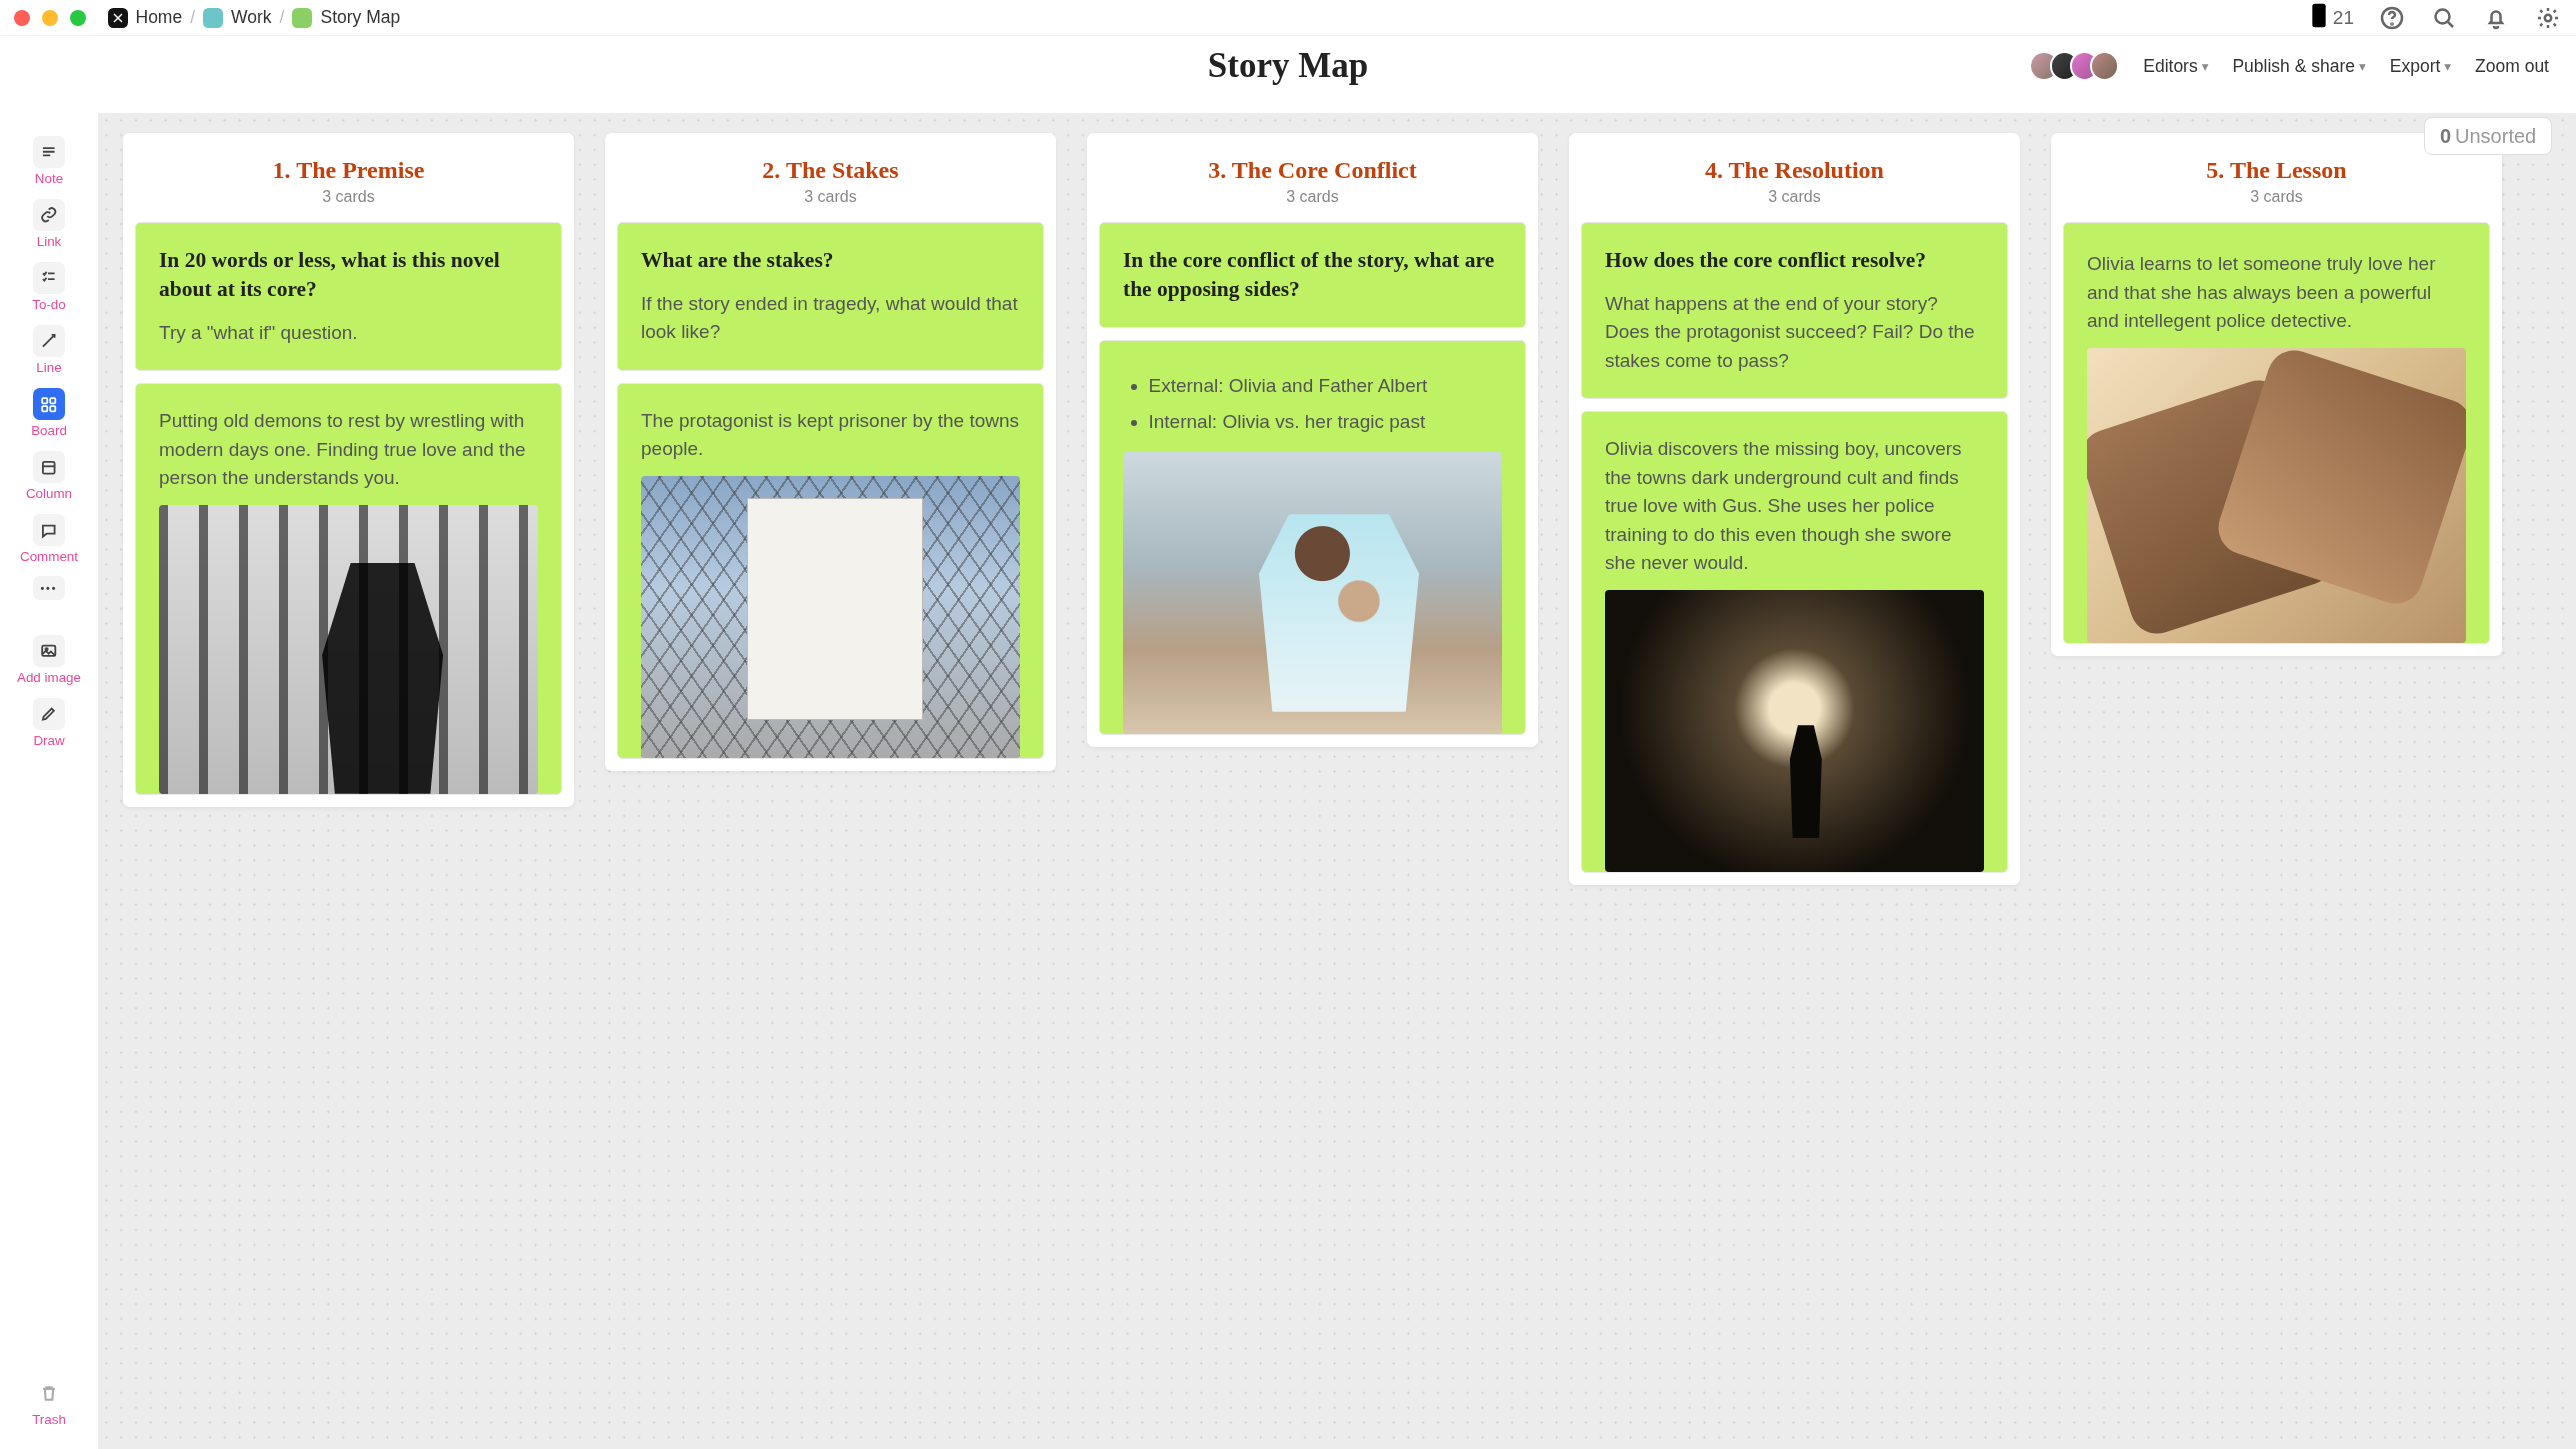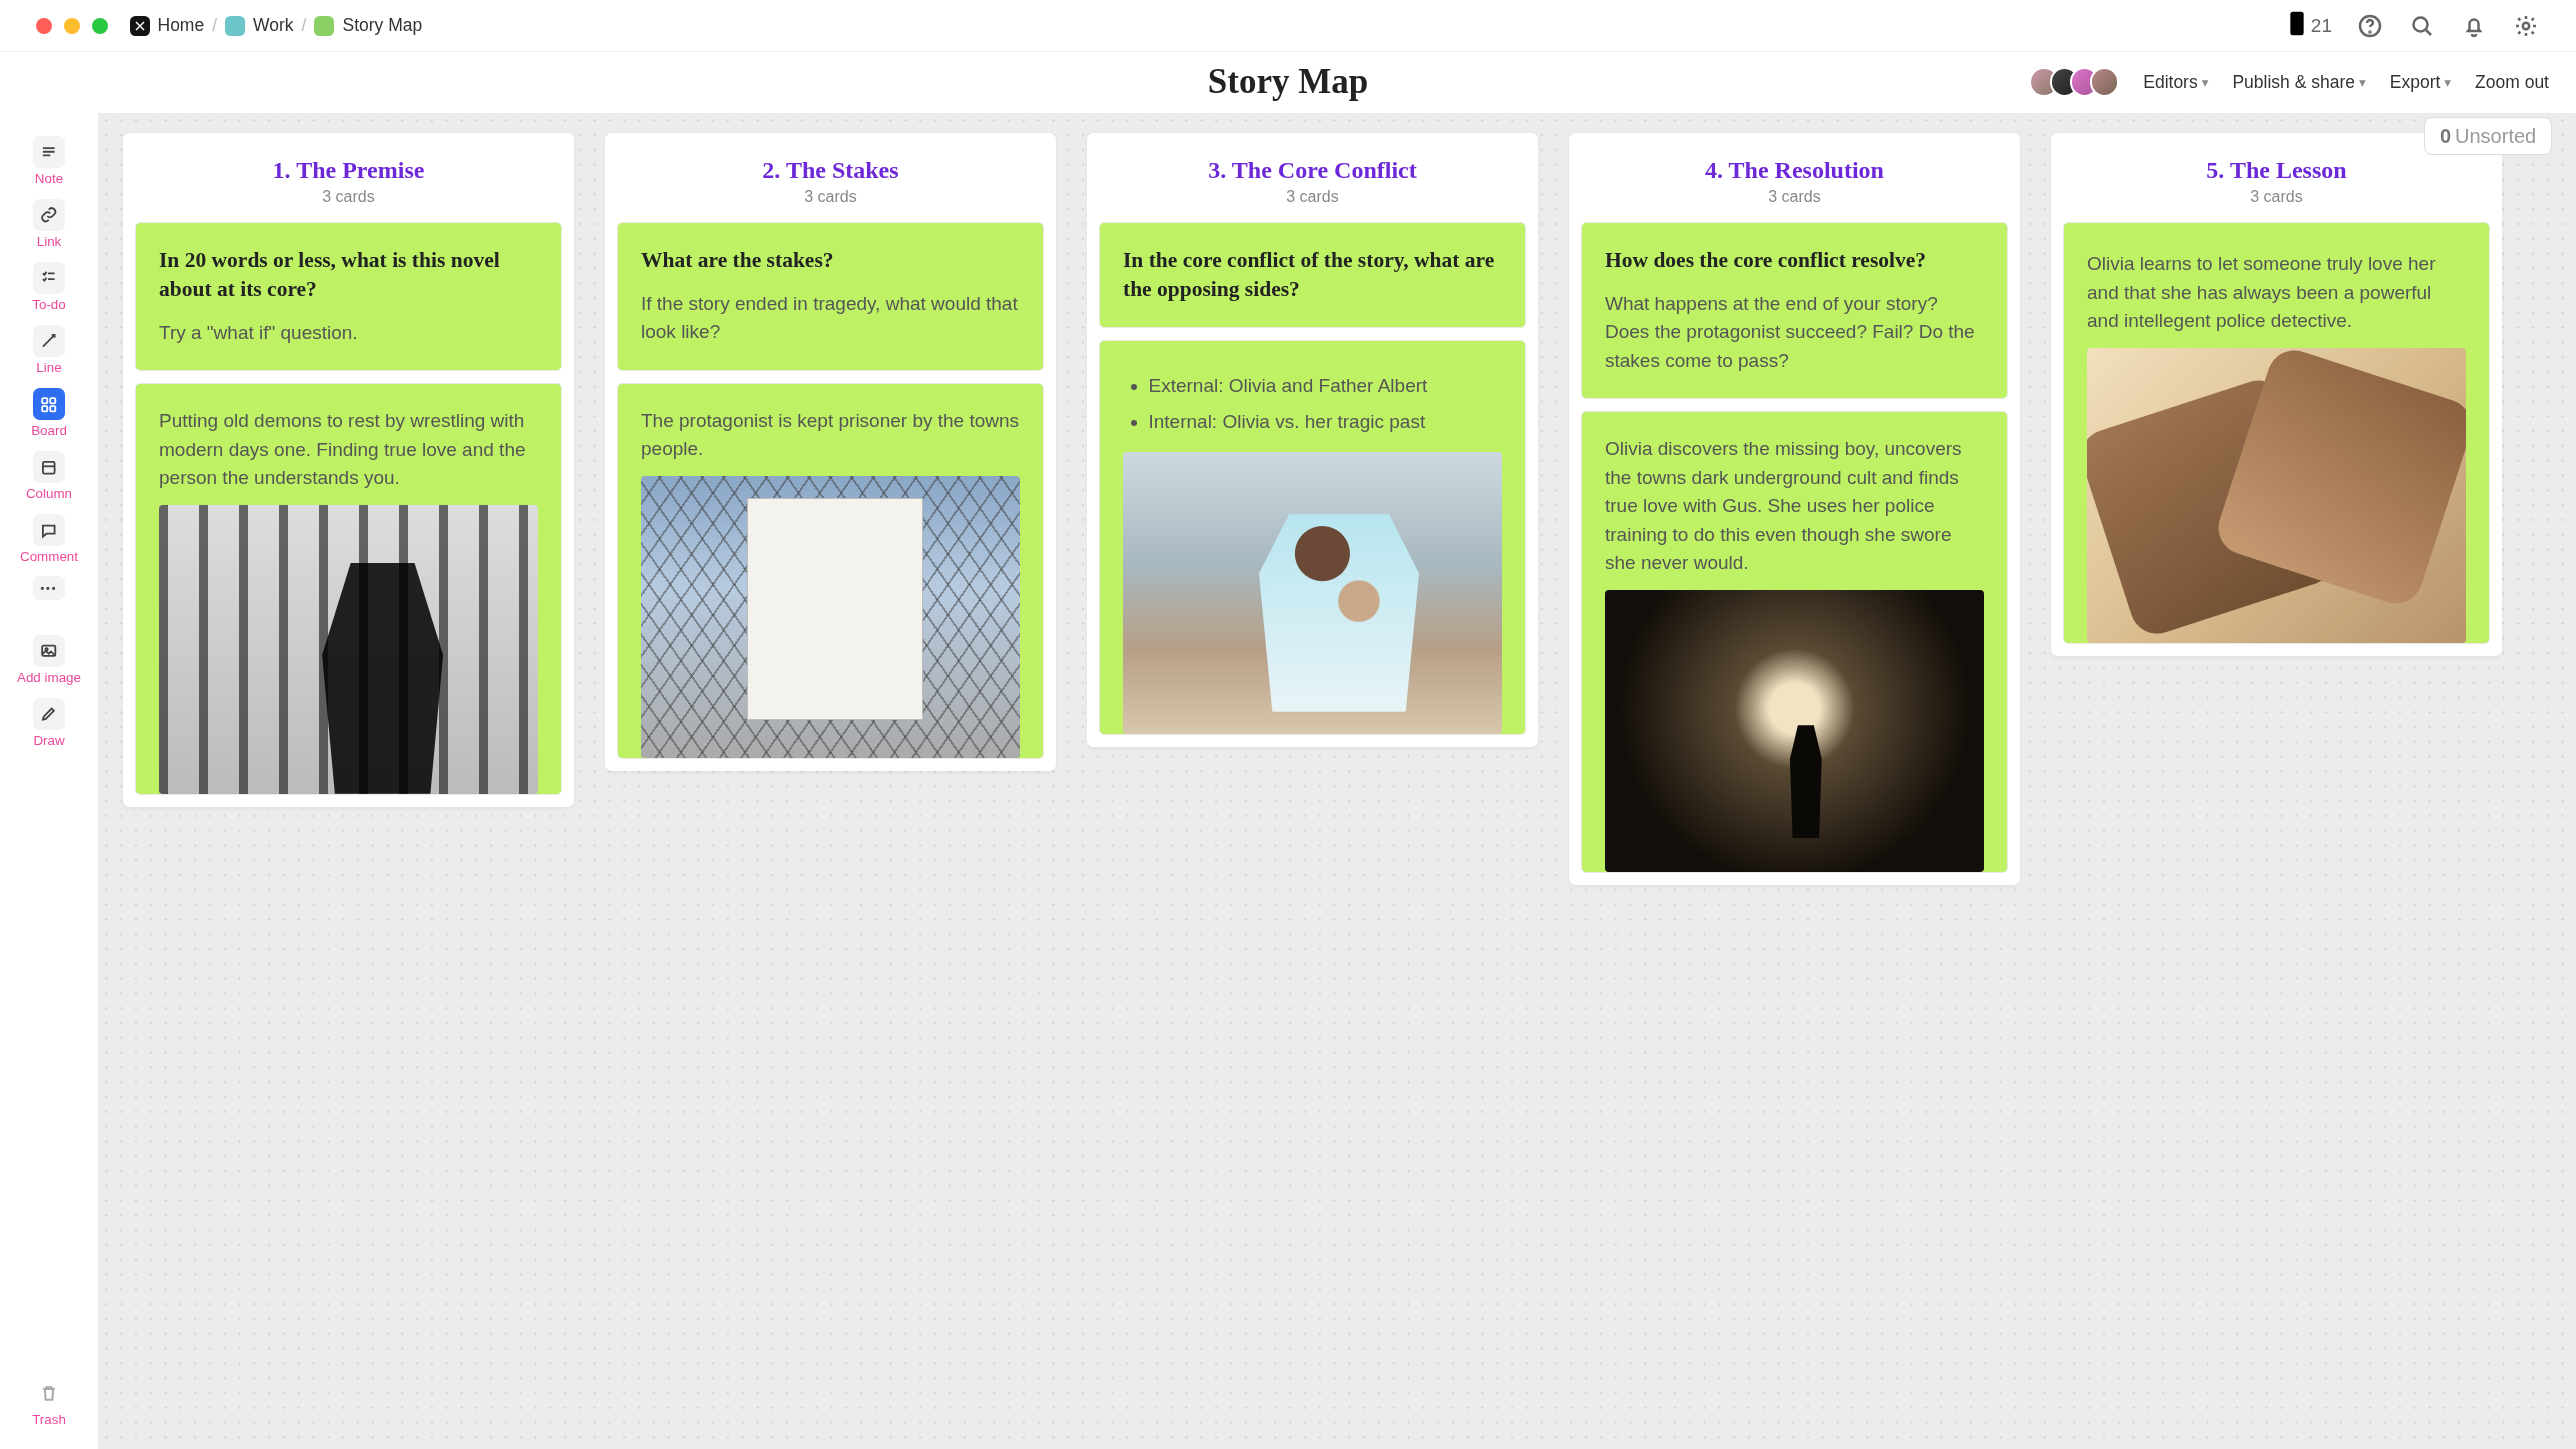--- a/index.html
+++ b/index.html
@@ -1,18 +1,18 @@
 <!DOCTYPE html>
 <html style="font-size:10.7px"><head>
 <meta charset="utf-8">
 <style>
 *{box-sizing:border-box;margin:0;padding:0;font-family:-apple-system,BlinkMacSystemFont,"Segoe UI",Helvetica,Arial,sans-serif}
 html,body{width:100%;height:100%;background:#ebebeb}
 .app{width:2576px;height:1450px;background:#fff;transform-origin:top left;position:relative;overflow:hidden}
-.titlebar{height:52px;display:flex;align-items:center;padding:0 36px;border-bottom:0.7px solid #eee;background:#fff}
+.titlebar{height:36px;display:flex;align-items:center;padding:0 14px;border-bottom:0.7px solid #eee;background:#fff}
 .traffic{display:flex;gap:12px;margin-right:21.5px}
 .dot{width:16px;height:16px;border-radius:50%}
 .dot.red{background:#ff5f57}.dot.yel{background:#febc2e}.dot.grn{background:#28c840}
 .crumbs{display:flex;align-items:center;gap:8px;font-size:17.5px;color:#333}
 .crumb-icon{width:20px;height:20px;border-radius:5.4px;display:flex;align-items:center;justify-content:center;font-size:13.4px;color:#fff}
 .ci-home{background:#141414}.ci-teal{background:#6cc5c9}.ci-green{background:#8bd065}
 .crumb-sep{color:#bbb;font-weight:300}
 .crumb-txt{color:#333}
 .tb-right{margin-left:auto;display:flex;align-items:center;gap:24px;color:#555}
 .tb-ico{width:28px;height:28px;display:flex;align-items:center;justify-content:center}
@@ -41,21 +41,21 @@
 .sb-gap{flex:1}
 .sb-more{width:32px;height:24px;border-radius:6.7px;background:#f3f3f3;display:flex;align-items:center;justify-content:center;letter-spacing:2px;color:#444;font-weight:700;margin-top:2.7px}
 
 .canvas{flex:1;position:relative;background:#ececec;background-image:radial-gradient(#d5d5d5 1.1px,transparent 1.1px);background-size:14.8px 14.8px;overflow:auto;padding:20px 24px}
 .unsorted{position:absolute;top:4px;right:24px;background:#fff;border:0.7px solid #ddd;border-radius:8px;padding:6.7px 14.8px;font-size:20px;color:#999}
 .unsorted b{color:#777;font-weight:600;margin-right:4px}
 
 .cols{display:flex;gap:31px;align-items:flex-start}
 .col{width:451px;background:#fff;border-radius:6.7px;box-shadow:0 1.3px 4px rgba(0,0,0,.05);padding:12px}
 .col-hdr{text-align:center;padding:12px 0 4px}
-.col-title{font-family:Georgia,'Times New Roman',serif;font-size:24px;font-weight:700;color:#6d28d9}
+.col-title{font-family:Georgia,'Times New Roman',serif;font-size:24px;font-weight:700;color:#c2410c}
 .col-count{font-size:16px;color:#888;margin-top:4px}
 
 .card{border:0.7px solid #e8e8e8;border-radius:5.4px;margin-top:12px;padding:23px;background:#bef264}
 .card h3{font-family:Georgia,'Times New Roman',serif;font-size:21.5px;font-weight:700;color:#222;line-height:1.35}
 .card p{font-size:19px;color:#555;line-height:1.5;margin-top:14.8px}
 .card ul{list-style:disc;padding-left:25.5px;margin-top:4px}
 .card li{font-size:19px;color:#555;line-height:1.9}
 
 .imgph{width:100%;border-radius:4px;margin-top:12px}
 .img-bars{height:289px;background:linear-gradient(180deg,#ddd 0%,#bbb 100%);position:relative;overflow:hidden}

